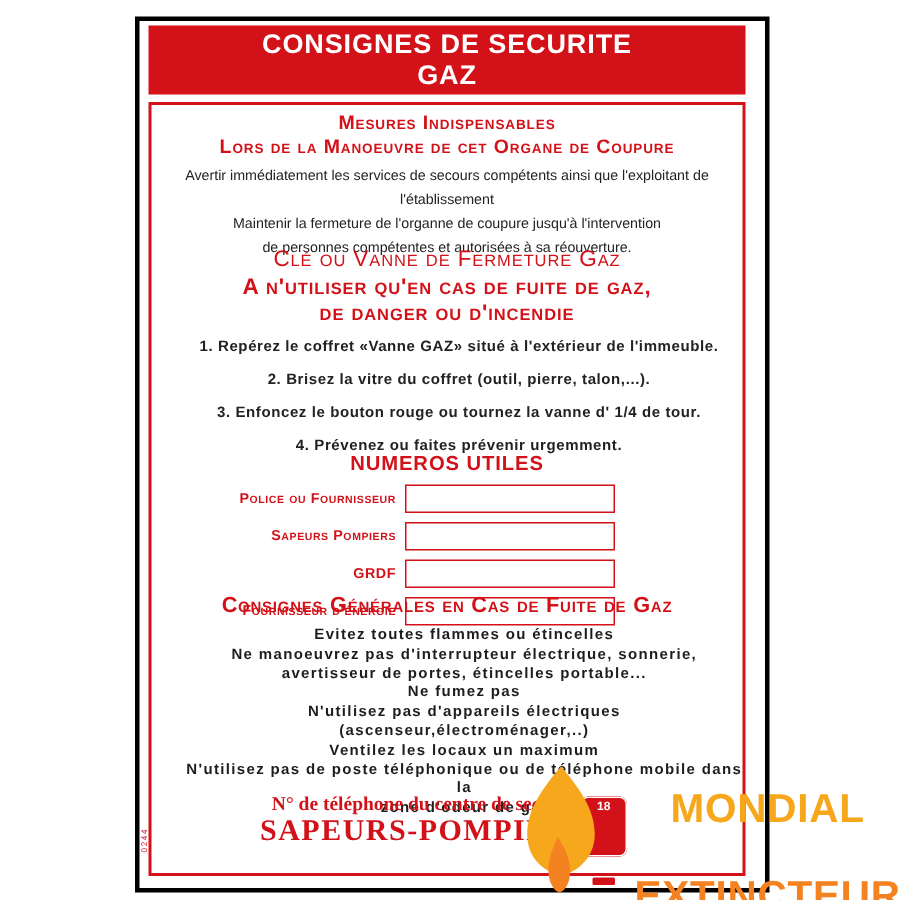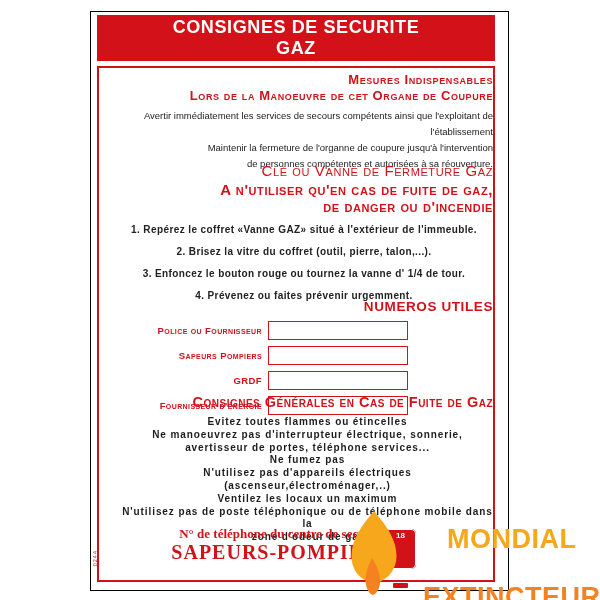--- a/index.html
+++ b/index.html
@@ -1,29 +1,29 @@
 <!DOCTYPE html>
 <html><head>
 <meta charset="utf-8">
 <style>
   html,body{margin:0;padding:0;background:#ffffff;}
   .canvas{position:relative;width:600px;height:600px;background:#ffffff;overflow:hidden;
           font-family:"Liberation Sans", sans-serif;}
   
   .panel{position:absolute;left:90px;top:11px;width:417px;height:578px;
-         background:#ffffff;border:1px solid #000000;}
+         background:#ffffff;border:3px solid #000000;}
   .band{position:absolute;left:6px;top:3px;width:398px;height:46px;background:#d31118;
         color:#ffffff;text-align:center;font-weight:bold;font-size:18px;line-height:21px;
         letter-spacing:0.6px;padding-top:2px;box-sizing:border-box;}
   .bodybox{position:absolute;left:6px;top:54px;width:398px;height:516px;
            border:2px solid #d31118;box-sizing:border-box;background:#ffffff;}
   .abs{position:absolute;left:0;right:0;}
   .red{color:#d31118;}
   .sc{font-variant:small-caps;}
-  .ctr{text-align:right;}
+  .ctr{text-align:center;}
   .h-sub{font-weight:bold;font-size:13px;letter-spacing:0.6px;}
   .intro{font-size:9.5px;color:#222;line-height:16px;}
   .h-key{font-weight:normal;font-size:15px;letter-spacing:0.6px;}
   .h-key2{font-weight:bold;font-size:15px;letter-spacing:0.6px;line-height:17px;}
   .steps{position:absolute;left:32px;top:151px;text-align:center;font-size:10px;
          font-weight:bold;color:#222;letter-spacing:0.4px;}
   .step{height:22px;line-height:22px;}
   .h-num{font-weight:bold;font-size:13.5px;letter-spacing:0.6px;}
   .ptable{position:absolute;left:0;top:250px;width:100%;}
   .prow{display:flex;align-items:center;height:25px;}
@@ -109,21 +109,21 @@
           <div class="plabel sc red">Fournisseur d'énergie</div>
           <div class="pbox"></div>
         </div>
       </div>
 
       <div class="abs ctr h-gen sc red" style="top:326px">Consignes Générales en Cas de Fuite de Gaz</div>
 
       <div class="genlines">
         <div>Evitez toutes flammes ou étincelles</div>
         <div>Ne manoeuvrez pas d'interrupteur électrique, sonnerie,</div>
-        <div>avertisseur de portes, téléphone services...</div>
+        <div>avertisseur de portes, étincelles portable...</div>
         <div>Ne fumez pas</div>
         <div>N'utilisez pas d'appareils électriques (ascenseur,électroménager,..)</div>
         <div>Ventilez les locaux un maximum</div>
         <div>N'utilisez pas de poste téléphonique ou de téléphone mobile dans la</div>
         <div style="padding-left:5px">zone d'odeur de gaz.</div>
       </div>
 
       <div class="abs footer1 red" style="top:458px">N° de téléphone du centre de secours</div>
       <div class="abs footer2 red" style="top:473px">SAPEURS-POMPIERS</div>
 

